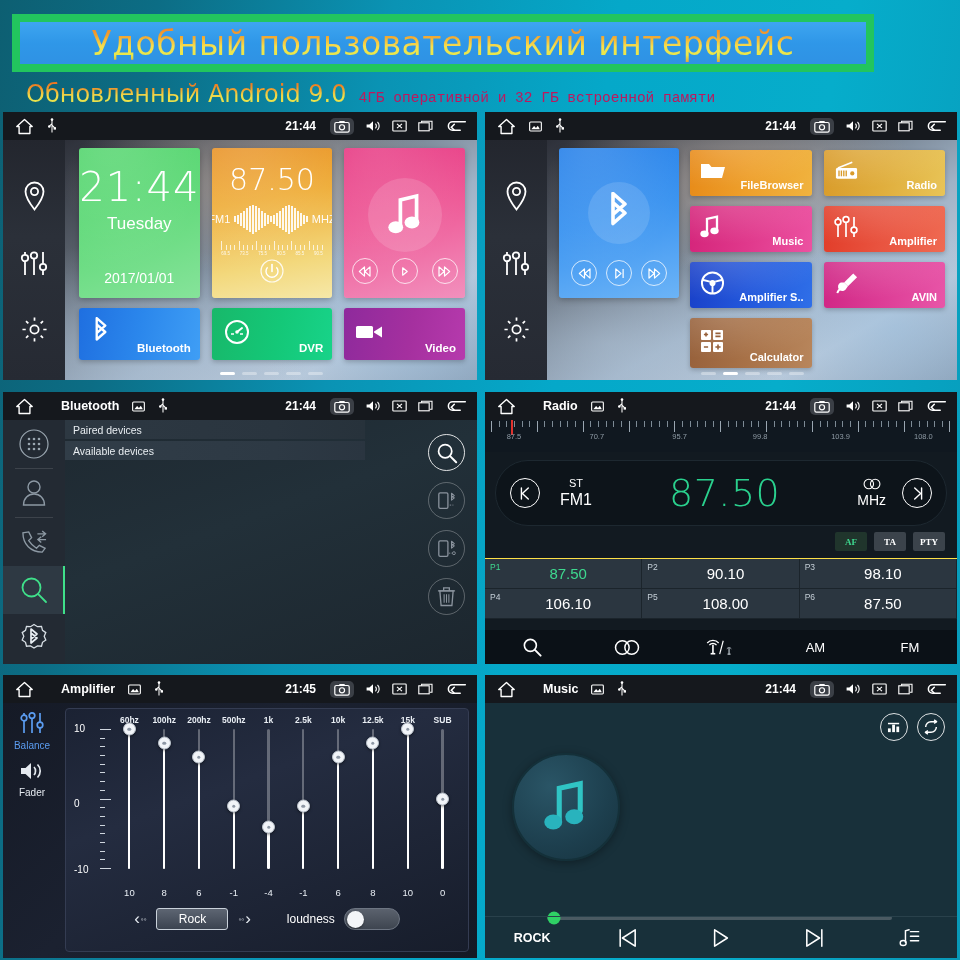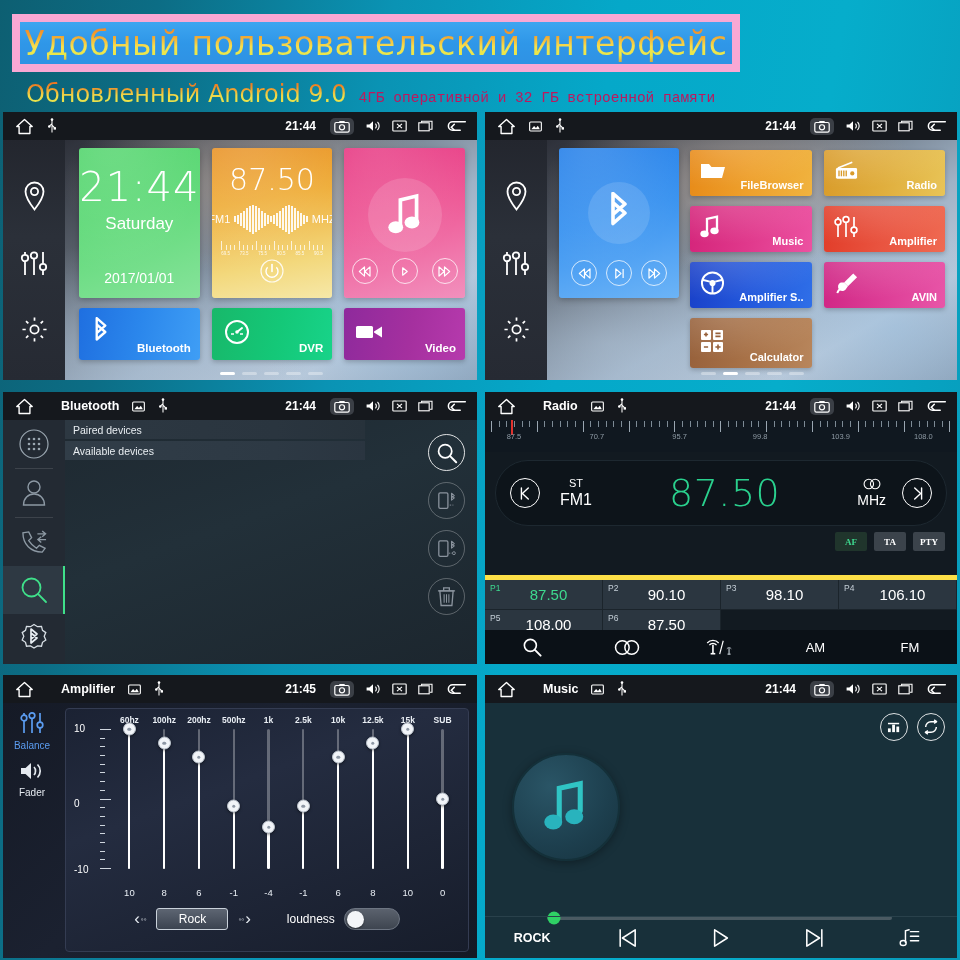--- a/index.html
+++ b/index.html
@@ -6,22 +6,22 @@
   html,body { width:960px; height:960px; }
   body {
     font-family: "Liberation Sans", sans-serif;
     background: linear-gradient(100deg, #0d5f72 0%, #0c6d85 14%, #0a93b4 35%, #05a8c9 55%, #06adcb 75%, #0898b8 100%);
     position:relative; overflow:hidden;
   }
   .page { position:relative; width:960px; height:960px; }
 
   
   .hdr-banner {
-    position:absolute; left:12px; top:14px; width:728px; height:58px;
-    background:#f9a8d4; padding:8px;
+    position:absolute; left:12px; top:14px; width:862px; height:58px;
+    background:#22c55e; padding:8px;
   }
   .hdr-banner-inner {
     width:100%; height:100%;
     background: linear-gradient(180deg,#3ea5f0 0%, #2f97e8 50%, #2f92e4 100%);
     display:flex; align-items:center; justify-content:center;
   }
   .hdr-title {
     font-size:33px; font-weight:400; letter-spacing:0.5px;
     background: linear-gradient(180deg,#f07a2a 0%, #f2a32e 30%, #f5e050 58%, #e8e84a 80%, #d9a43a 100%);
     -webkit-background-clip:text; background-clip:text; color:transparent;
@@ -204,22 +204,22 @@
   .rs-fm { color:#fff; font-size:16px; }
   .rs-freq { flex:1; text-align:center; color:#2ad18e; font-size:38px;
              font-weight:300; letter-spacing:0.5px; font-family:"DejaVu Sans", sans-serif; }
   .rs-unit { display:flex; flex-direction:column; align-items:center; gap:2px; margin-right:16px; }
   .rs-mhz { color:#fff; font-size:14px; }
   .rs-rds { margin:6px 12px 0; display:flex; justify-content:flex-end; gap:7px;font-family:Liberation Serif, serif; }
   .rds-btn { width:32px; height:19px; border-radius:2px; background:#3b434b;
              color:#ffffff; font-size:9px; font-weight:bold;
              display:flex; align-items:center; justify-content:center; }
   .rds-btn.on { background:#20352c; color:#3ed98f; }
-  .presets { margin-top:24px; display:grid; grid-template-columns:1fr 1fr 1fr 1fr;
-             border-top:5px solid #fde047; }
+  .presets { margin-top:7px; display:grid; grid-template-columns:1fr 1fr 1fr;
+             border-top:1px solid #fde047; }
   .preset { height:30px; position:relative; background:#2b3640;
             border-right:1px solid #1b242b; border-bottom:1px solid #1b242b;
             display:flex; align-items:center; justify-content:center; }
   .preset .pn { position:absolute; left:5px; top:3px; color:#c5cfd7; font-size:8.5px; }
   .preset.active .pn { color:#3ed98f; }
   .preset .pv { color:#fff; font-size:15px; margin-left:10px; }
   .preset.active .pv { color:#3ed98f; }
   .radio-bottom { position:absolute; left:0; right:0; bottom:0; height:34px;
                   background:#0b1117; display:flex; align-items:center; }
   .rb-item { flex:1; display:flex; align-items:center; justify-content:center;
@@ -392,21 +392,21 @@
           </span>
       </div>
 
       <div class="home-body">
         <div class="tiles">
           <div class="big-row">
 
             <div class="big-tile t-clock">
               <div class="tile-sheen"></div>
               <div class="clock-time">21:44</div>
-              <div class="clock-day">Saturday</div>
+              <div class="clock-day">Tuesday</div>
               <div class="clock-date">2017/01/01</div>
             </div>
 
             <div class="big-tile t-radio">
               <div class="tile-sheen"></div>
               <div class="rad-freq">87.50</div>
               <div class="rad-mid">
                 <span class="rad-lbl">FM1</span>
                 <span class="rad-wave" id="radwave">
                     <i style="height: 6px;"></i>

